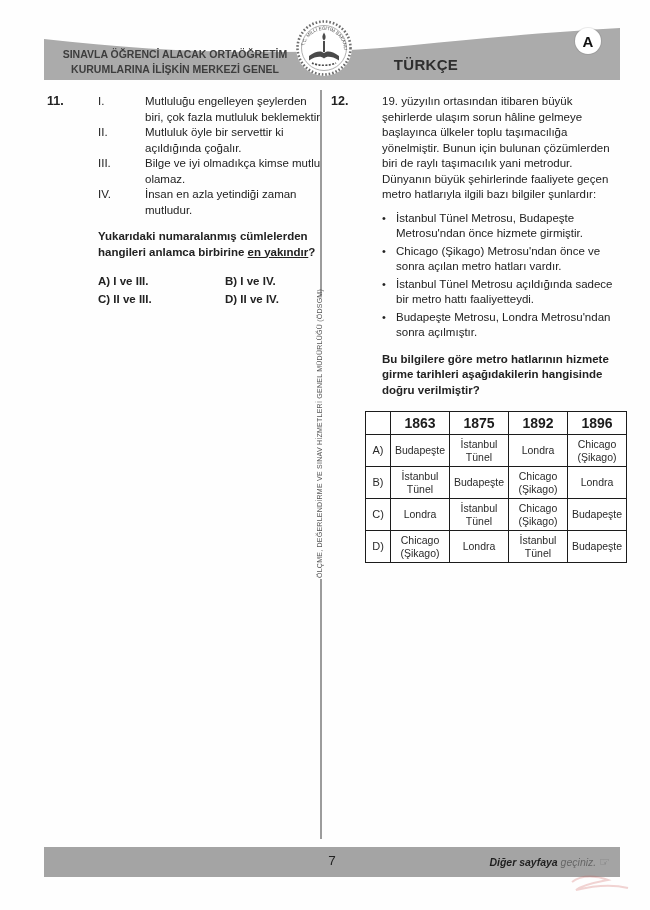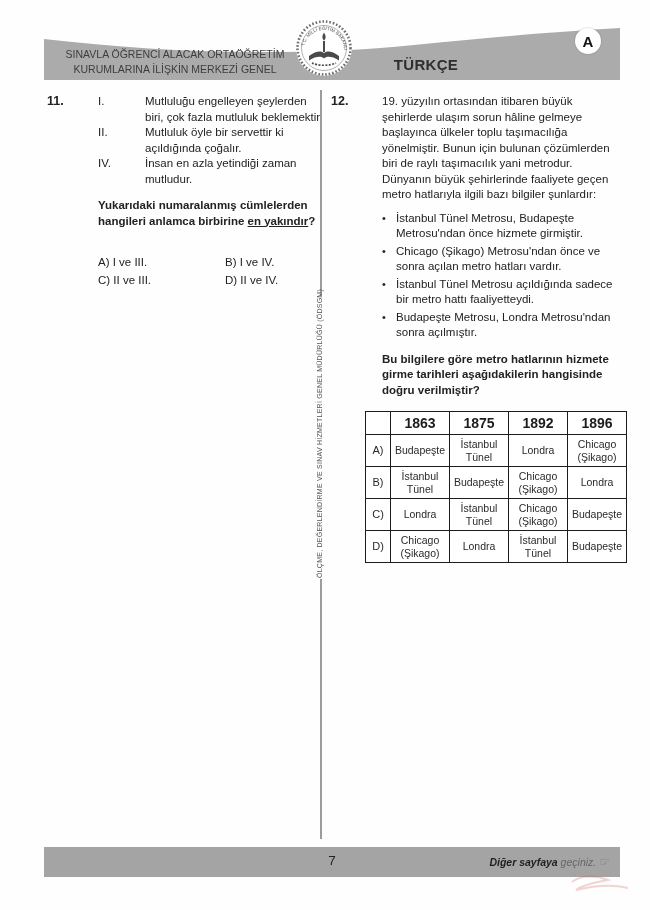--- a/index.html
+++ b/index.html
@@ -8,21 +8,21 @@
     background:#fdfdfd;
     font-family:"Liberation Sans", sans-serif;
     -webkit-font-smoothing:antialiased;
   }
   .page{position:absolute;inset:0;background:#fefefe;}
 
   
   .band-svg{position:absolute;left:44px;top:26px;width:576px;height:54px;}
   .header-title{
     position:absolute;left:58px;top:47px;width:234px;text-align:center;
-    font-size:10.5px;line-height:15px;color:#3d3d3d;font-weight:400;
+    font-size:10.5px;line-height:15px;color:#3d3d3d;font-weight:700;
   }
   .subject{
     position:absolute;left:376px;top:56px;width:100px;text-align:center;
     font-size:15px;font-weight:bold;color:#2e2e2e;letter-spacing:.3px;
   }
   .booklet{
     position:absolute;left:575px;top:28px;width:26px;height:26px;border-radius:50%;
     background:#fff;color:#111;font-weight:bold;font-size:15px;
     display:flex;align-items:center;justify-content:center;
     box-shadow:0 0 0 1px rgba(0,0,0,.08);
@@ -37,21 +37,21 @@
   .qnum{width:27px;font-weight:bold;font-size:12.5px;flex:none;}
   .qbody{flex:1;min-width:0;}
 
   .numitem{display:flex;}
   .numitem .rn{width:20px;flex:none;}
   .numitem .rtxt{flex:1;margin-left:27px;}
 
   .stem{font-weight:bold;margin-top:11px;}
   .stem .u{text-decoration:underline;}
 
-  .opts{display:grid;grid-template-columns:127px 1fr;row-gap:2px;margin-top:26px;}
+  .opts{display:grid;grid-template-columns:127px 1fr;row-gap:2px;margin-top:14px;font-weight:bold;}
 
   .bullets{margin-top:8px;}
   .bullet{display:flex;margin-top:2px;}
   .bullet .dot{width:14px;flex:none;font-size:11px;}
   .bullet .btxt{flex:1;}
 
   
   table.anstab{
     border-collapse:collapse;margin-top:13px;margin-left:-17px;
     table-layout:fixed;width:261px;background:#fff;
@@ -129,20 +129,24 @@
       <div class="qbody">
         <div class="numitem">
           <span class="rn">I.</span>
           <span class="rtxt">Mutluluğu engelleyen şeylerden biri, çok fazla mutluluk beklemektir.</span>
         </div>
         <div class="numitem">
           <span class="rn">II.</span>
           <span class="rtxt">Mutluluk öyle bir servettir ki açıldığında çoğalır.</span>
         </div>
         <div class="numitem">
+          <span class="rn">III.</span>
+          <span class="rtxt">Bilge ve iyi olmadıkça kimse mutlu olamaz.</span>
+        </div>
+        <div class="numitem">
           <span class="rn">IV.</span>
           <span class="rtxt">İnsan en azla yetindiği zaman mutludur.</span>
         </div>
 
         <div class="stem"><span>Yukarıdaki numaralanmış cümlelerden hangileri anlamca birbirine </span><span class="u">en yakındır</span><span>?</span></div>
 
         <div class="opts">
           <span>A) I ve III.</span>
           <span>B) I ve IV.</span>
           <span>C) II ve III.</span>

